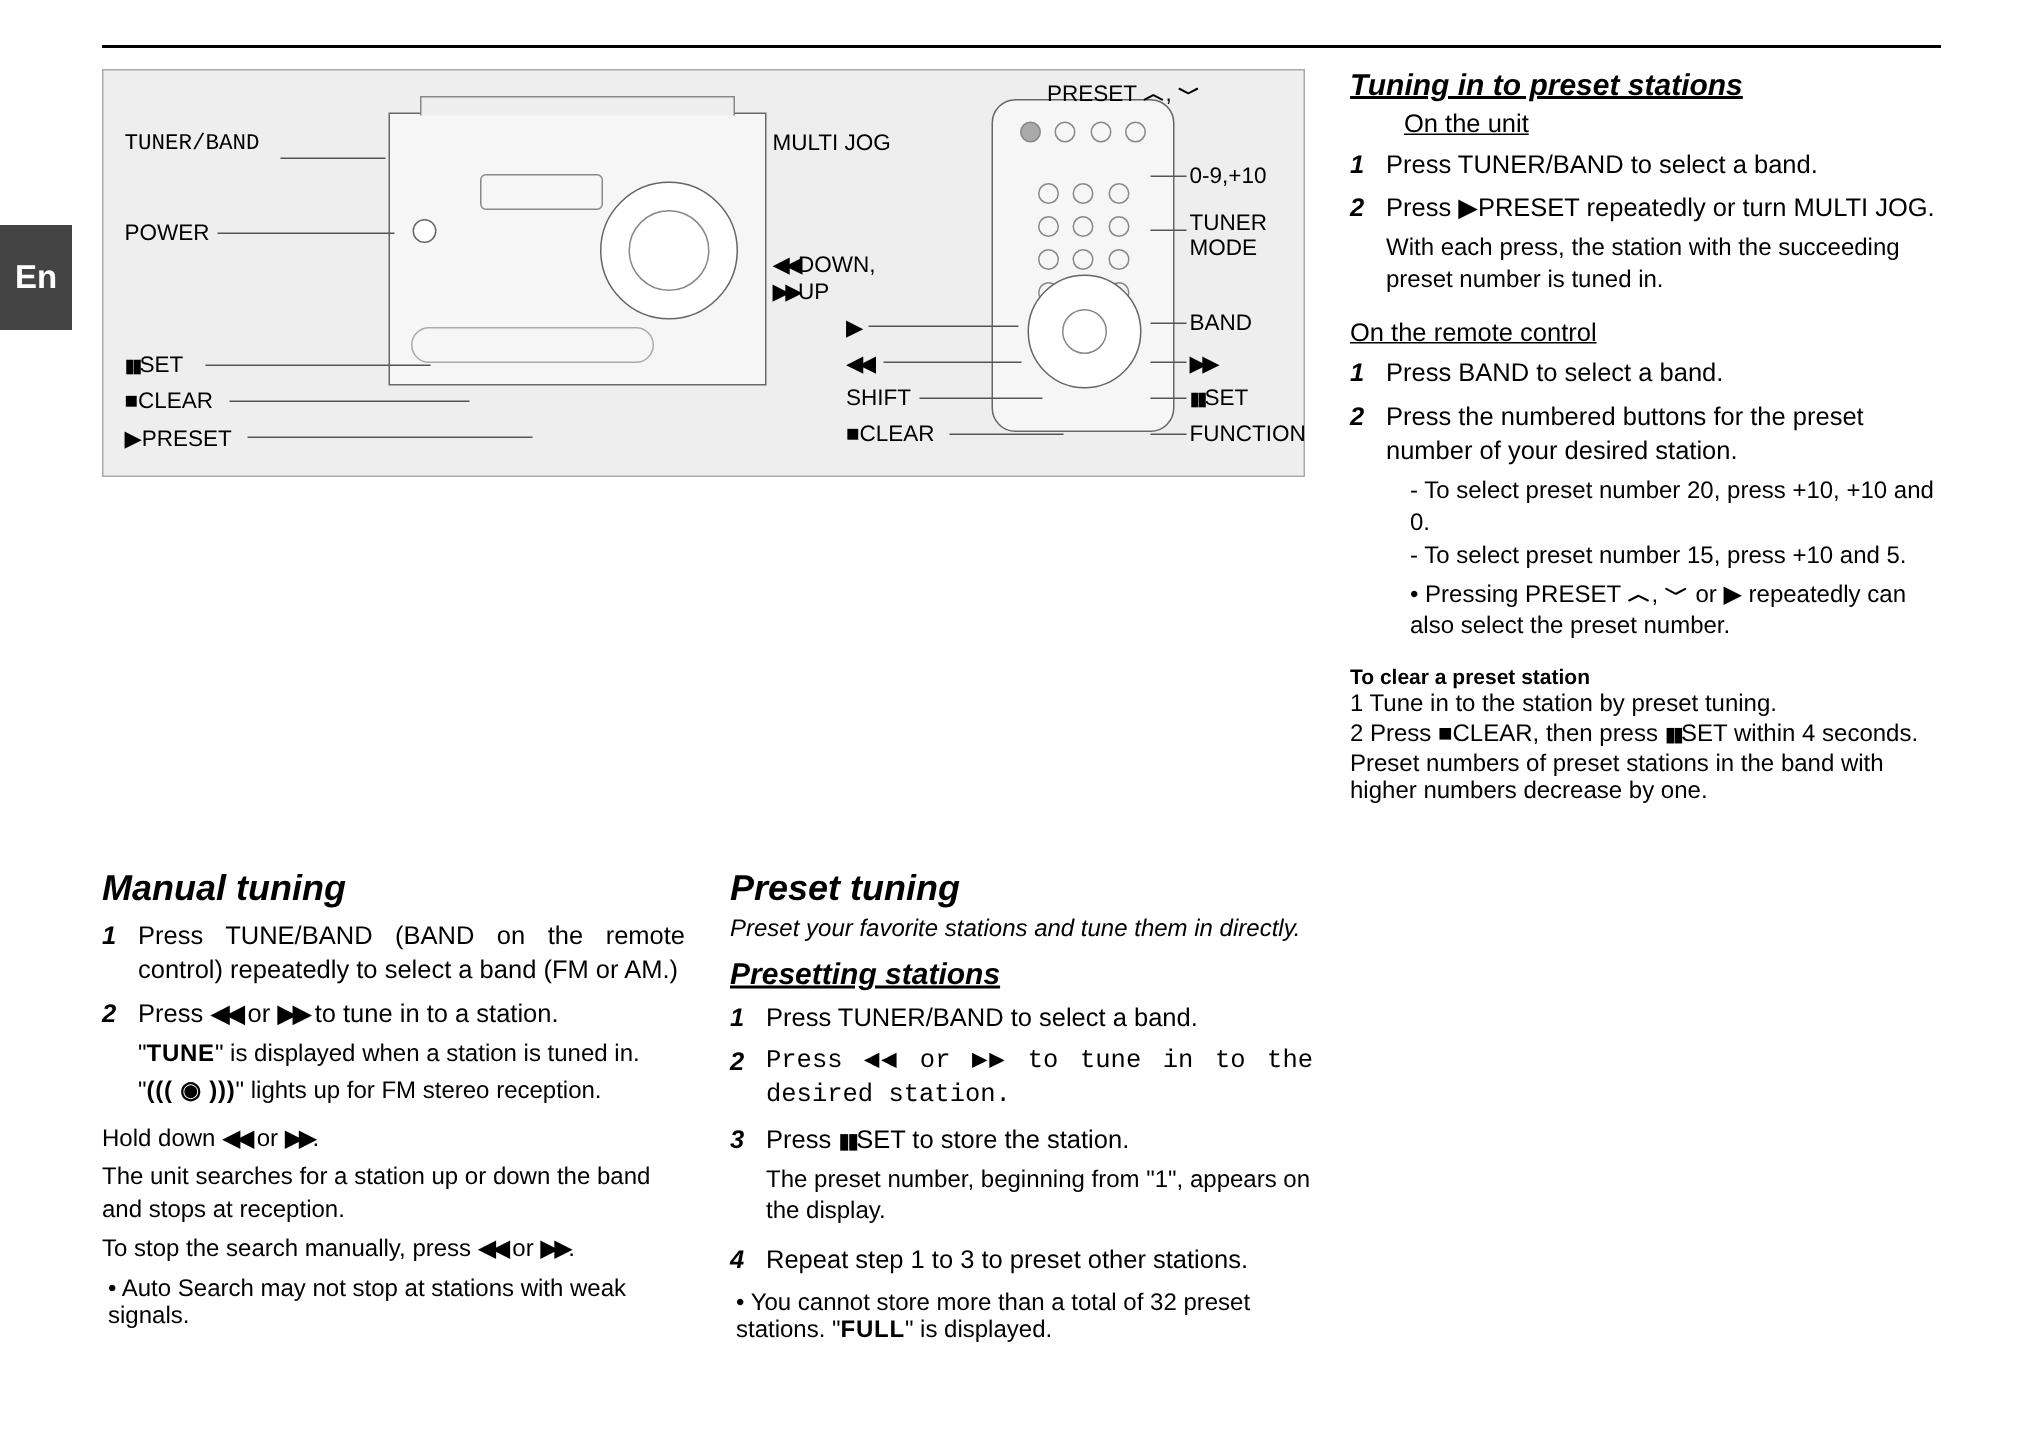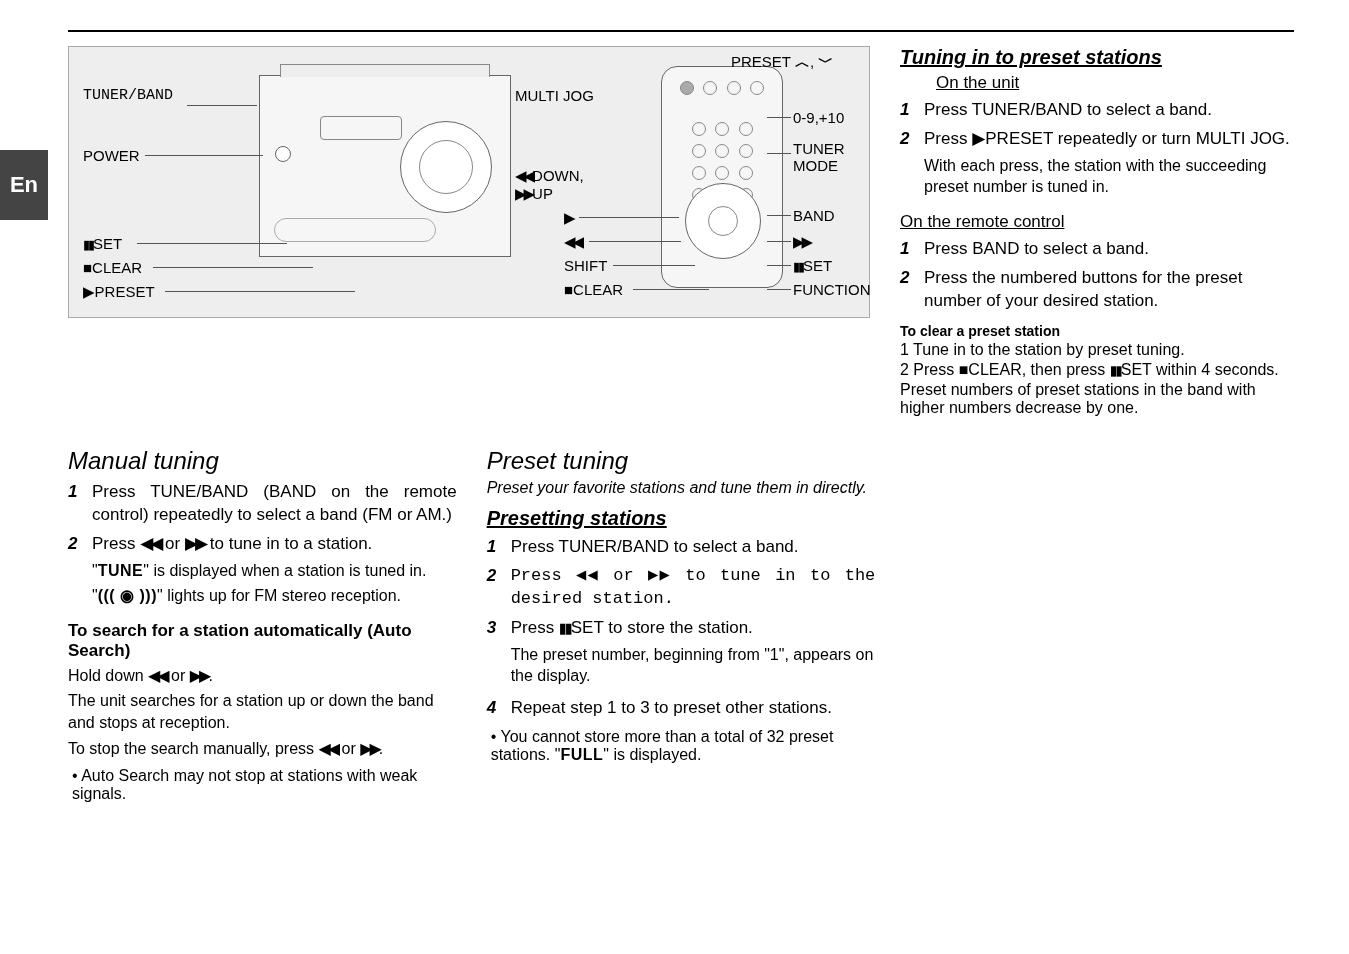--- a/index.html
+++ b/index.html
@@ -133,24 +133,24 @@
   .col {
     flex: 1;
     min-width: 0;
   }
   .col-right-top {
     flex: 1;
     min-width: 0;
   }
   h2.section {
     font-family: "Arial Black", Arial, sans-serif;
-    font-weight: 400;
+    font-weight: 700;
     font-style: italic;
     font-size: 24px;
-    margin: 0 0 4px 0;
+    margin: 12px 0 4px 0;
   }
   h3.sub {
     font-family: "Arial Black", Arial, sans-serif;
     font-weight: 900;
     font-style: italic;
     font-size: 20px;
     text-decoration: underline;
     margin: 10px 0 4px 0;
   }
   .u { text-decoration: underline; }
@@ -249,21 +249,21 @@
 
         <div class="diagram-label" style="left:495px; top:162px;"><span class="icon-play"></span></div>
         <div class="callout-line-h" style="left:510px; top:170px; width:100px;"></div>
         <div class="diagram-label" style="left:495px; top:186px;"><span class="icon-rew"></span></div>
         <div class="callout-line-h" style="left:520px; top:194px; width:92px;"></div>
         <div class="diagram-label" style="left:495px; top:210px;">SHIFT</div>
         <div class="callout-line-h" style="left:544px; top:218px; width:82px;"></div>
         <div class="diagram-label" style="left:495px; top:234px;"><span class="icon-stop"></span><span>CLEAR</span></div>
         <div class="callout-line-h" style="left:564px; top:242px; width:76px;"></div>
 
-        <div class="diagram-label" style="left:662px; top:6px;"><span>PRESET</span> <span class="icon-up"></span>, <span class="icon-down"></span></div>
+        <div class="diagram-label" style="left:629px; top:6px;"><span>PRESET</span> <span class="icon-up"></span>, <span class="icon-down"></span></div>
 
         <div class="diagram-label" style="left:724px; top:62px;">0-9,+10</div>
         <div class="callout-line-h" style="left:698px; top:70px; width:24px;"></div>
 
         <div class="diagram-label" style="left:724px; top:94px; line-height:1.1;">
           <div>TUNER</div>
           <div>MODE</div>
         </div>
         <div class="callout-line-h" style="left:698px; top:106px; width:24px;"></div>
 
@@ -298,20 +298,29 @@
 
         <div class="u" style="font-size:17px; margin-top:10px;">On the remote control</div>
         <div class="step">
           <div class="num">1</div>
           <div class="body">Press BAND to select a band.</div>
         </div>
         <div class="step">
           <div class="num">2</div>
           <div class="body">
             <span>Press the numbered buttons for the preset number of your desired station.</span>
+            <ul class="dash" style="font-size:16px;">
+              <li>To select preset number 20, press +10, +10 and 0.</li>
+              <li>To select preset number 15, press +10 and 5.</li>
+            </ul>
+            <ul class="bull" style="font-size:16px;">
+              <li>
+                <span>Pressing PRESET </span><span class="icon-up"></span><span>, </span><span class="icon-down"></span><span> or </span><span class="icon-play"></span><span> repeatedly can also select the preset number.</span>
+              </li>
+            </ul>
           </div>
         </div>
 
         <div class="bold" style="font-size:14px; margin-top:10px;">To clear a preset station</div>
         <div class="tight" style="font-size:16px;">
           <p>1 Tune in to the station by preset tuning.</p>
           <p>
             <span>2 Press </span><span class="icon-stop"></span><span>CLEAR, then press </span><span class="icon-pause"></span><span>SET within 4 seconds.</span>
           </p>
           <p>Preset numbers of preset stations in the band with higher numbers decrease by one.</p>
@@ -335,21 +344,20 @@
             <span>Press </span><span class="icon-rew"></span><span> or </span><span class="icon-ff"></span><span> to tune in to a station.</span>
             <div class="note">
               <span>"</span><span class="sans-bold">TUNE</span><span>" is displayed when a station is tuned in.</span>
             </div>
             <div class="note">
               "<span class="sans-bold">((( ◉ )))</span><span>" lights up for FM stereo reception.</span>
             </div>
           </div>
         </div>
 
-        <div class="bold" style="font-size:17px; margin-top:10px;">To search for a station automatically (Auto Search)</div>
         <div class="note">
           <span>Hold down </span><span class="icon-rew"></span><span> or </span><span class="icon-ff"></span><span>.</span>
         </div>
         <div class="note">The unit searches for a station up or down the band and stops at reception.</div>
         <div class="note">
           <span>To stop the search manually, press </span><span class="icon-rew"></span><span> or </span><span class="icon-ff"></span><span>.</span>
         </div>
         <ul class="bull" style="font-size:16px; padding-left:4px; margin-top:8px;">
           <li>Auto Search may not stop at stations with weak signals.</li>
         </ul>

